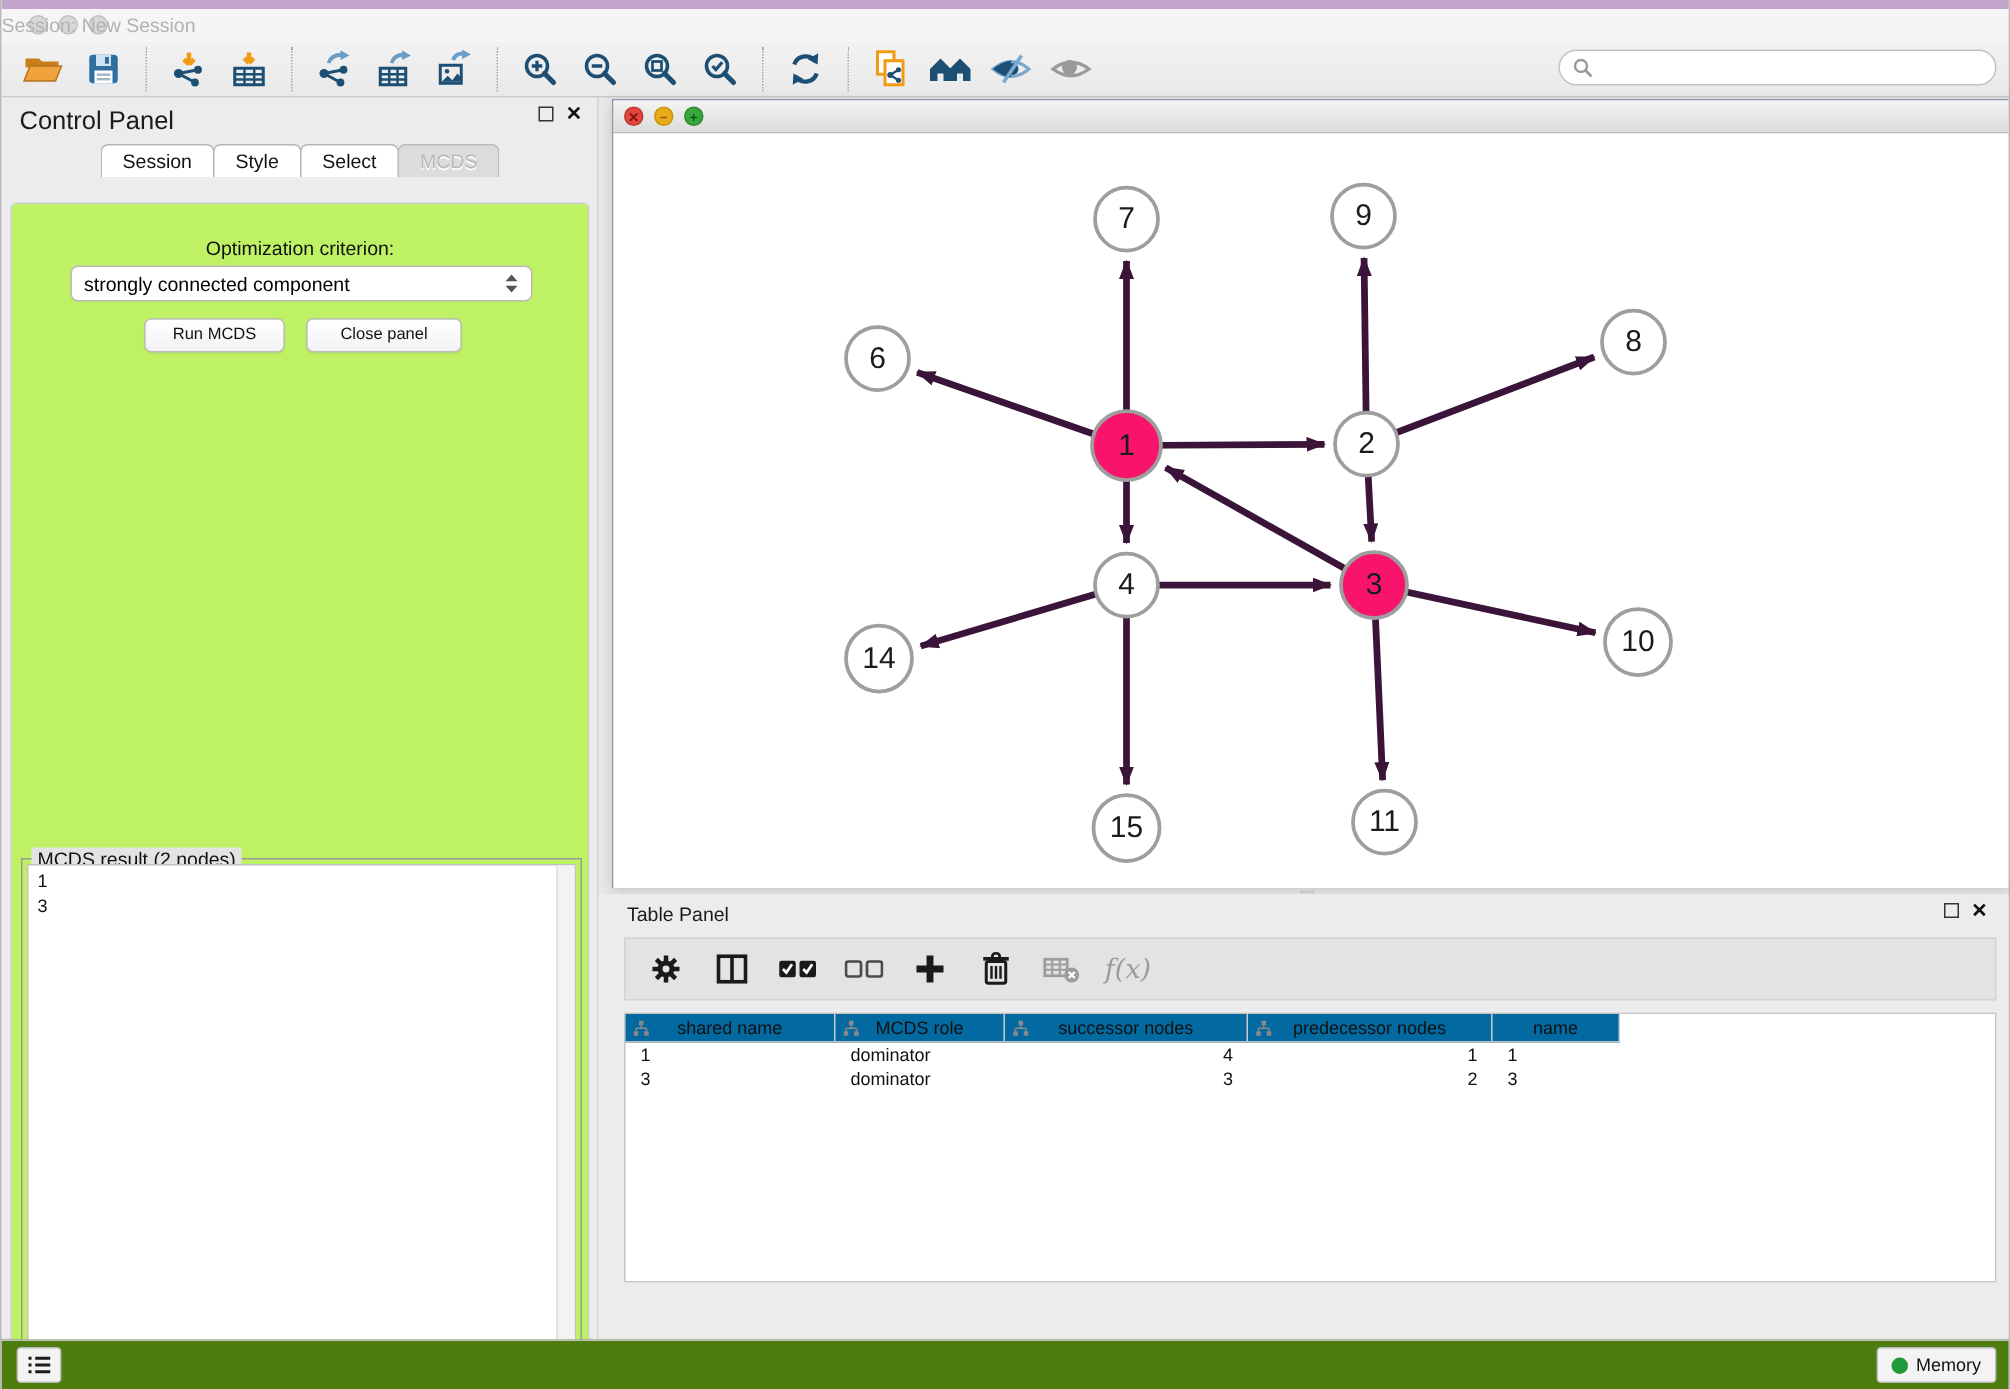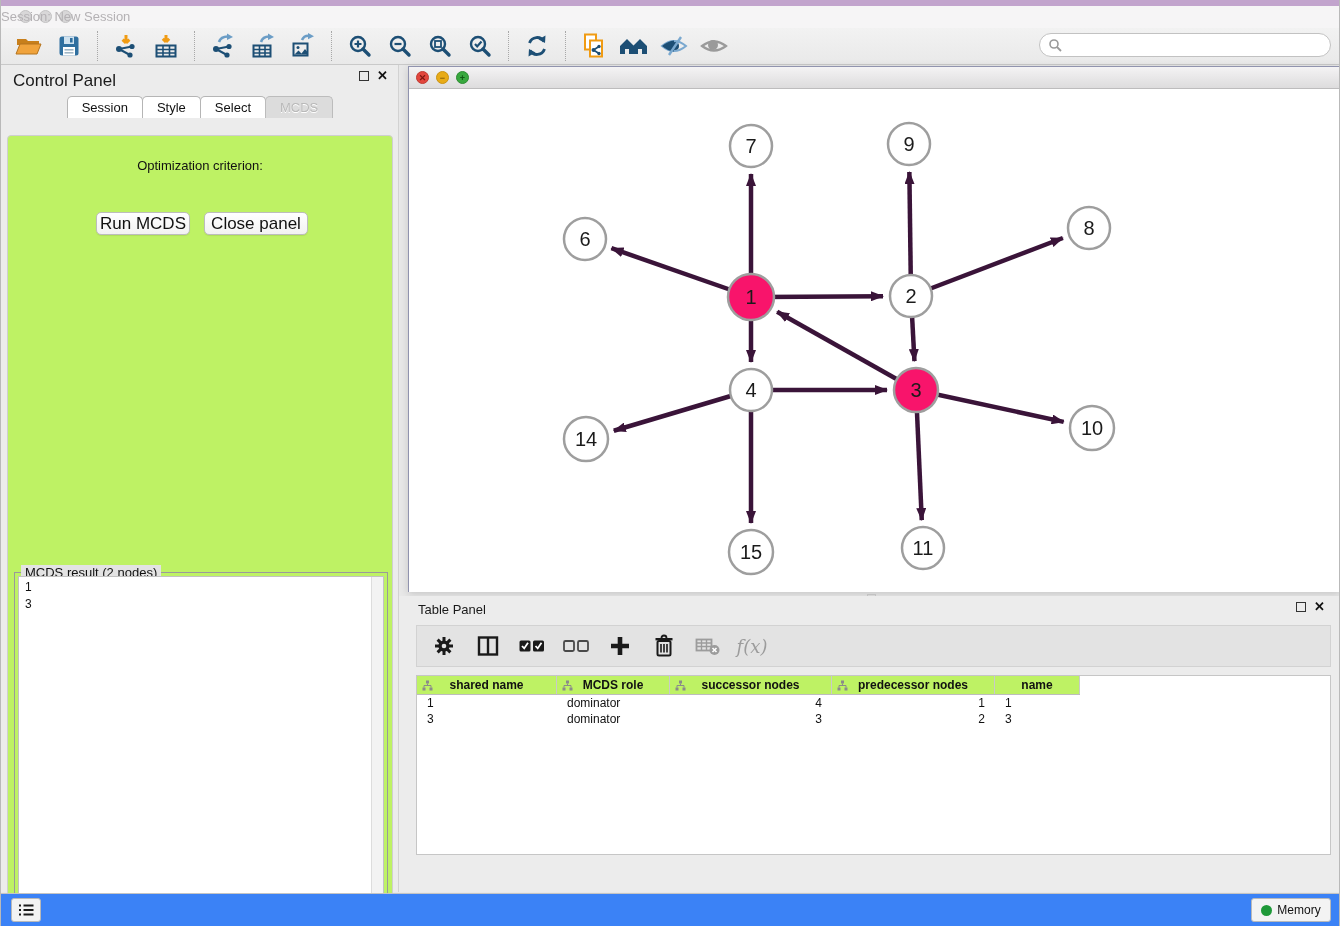--- a/index.html
+++ b/index.html
@@ -25,21 +25,21 @@
   .panel-icons { position:absolute; right:10px; top:6px; display:flex; gap:8px; align-items:center; }
   .float-ico { width:10px; height:10px; border:1.6px solid #333; }
   .close-ico { font-size:13px; font-weight:bold; color:#111; line-height:10px; }
   .cp-tabs { position:absolute; left:0; top:31px; width:100%; display:flex; justify-content:center; }
   .cp-tab { font-size:13px; padding:3px 14px; background:#fff; border:1px solid #b5b5b5; border-bottom:none; border-radius:5px 5px 0 0; margin-right:-1px; color:#111; }
   .cp-tab.active { background:#dcdcdc; color:#b9b9b9; text-shadow:0 1px 0 #fff; border-color:#bcbcbc; }
   .cp-body { position:absolute; left:6px; top:52px; width:386px; height:762px; background:#bef264; border:1px solid #cfcfcf; border-radius:4px;margin-top:18px; }
   .opt-label { position:absolute; left:0; width:100%; top:22px; text-align:center; font-size:13px; color:#111; }
   .dropdown { position:absolute; left:39px; top:41px; width:308px; height:24px; background:#fff; border:1px solid #b9b9b9; border-radius:5px; display:flex; align-items:center; padding:0 8px; font-size:13px; }
   .dropdown .dd-label { flex:1; }
-  .btn { position:absolute; height:23px; background:linear-gradient(#ffffff,#f2f2f2); border:1px solid #bdbdbd; border-radius:5px; font-size:17px; text-align:center; line-height:21px; color:#111; box-shadow:0 1px 1px rgba(0,0,0,.08); }
+  .btn { position:absolute; height:23px; background:linear-gradient(#ffffff,#f2f2f2); border:1px solid #bdbdbd; border-radius:5px; font-size:11px; text-align:center; line-height:21px; color:#111; box-shadow:0 1px 1px rgba(0,0,0,.08); }
   .fieldset { position:absolute; left:6px; top:429px; width:374px; height:376px; }
   .fs-border { position:absolute; left:0; top:7px; width:100%; height:369px; border:1px solid #9a9a9a; }
   .fs-legend { position:absolute; left:7px; top:0; background:#e3e3e3; padding:0 4px; font-size:13px; color:#111; }
   .fs-inner { position:absolute; left:4px; top:11px; width:366px; height:361px; background:#fff; border:1px solid #c2c2c2; }
   .fs-scroll { position:absolute; right:0; top:0; width:12px; height:100%; background:#f3f3f3; border-left:1px solid #ddd; }
   .fs-text { position:absolute; left:6px; top:2px; font-size:12px; color:#111; line-height:17px; white-space:pre-line; }
 
   
   .net-window { position:absolute; left:407px; top:66px; width:932px; height:526px; border:1px solid #9093ae; background:#fff; box-shadow:0 2px 8px rgba(0,0,0,.15); }
   .net-titlebar { position:relative; height:22px; background:linear-gradient(#f4f3f4,#dddcdd); border-bottom:1px solid #bdbcbd; }
@@ -52,33 +52,33 @@
   .grip { position:absolute; left:866px; top:594px; width:9px; height:7px; background:#d6d6d6; border:1px solid #c2c2c2; }
 
   
   .table-panel { position:absolute; left:398px; top:596px; width:942px; height:296px; background:#ececec; }
   .tp-head { position:relative; height:26px; }
   .tp-title { position:absolute; left:19px; top:6px; font-size:13px; color:#1a1a1a; }
   .tp-toolbar { position:absolute; left:17px; top:29px; width:915px; height:42px; background:#e3e3e3; border:1px solid #d2d2d2; display:flex; align-items:center; gap:14px; padding-left:12px; }
   .tp-btn { width:30px; height:30px; display:flex; align-items:center; justify-content:center; }
   .fx { font-family:"DejaVu Serif", serif; font-style:italic; font-size:18px; color:#9c9c9c; }
   .grid-table { position:absolute; left:17px; top:79px; width:915px; height:180px; background:#fff; border:1px solid #c6c6c6; }
-  .gt-header { display:flex; height:19px; background:#bef264; border-bottom:1px solid #bdbdbd; width:663px;font-weight:bold; }
+  .gt-header { display:flex; height:19px; background:#0369a1; border-bottom:1px solid #bdbdbd; width:663px; }
   .gt-hcell { position:relative; border-right:1px solid #c9c9c9; font-size:12px; color:#111; text-align:center; line-height:18px; }
   .tree-ico { position:absolute; left:5px; top:4px; }
   .gt-row { display:flex; height:16px; font-size:12px; color:#111; }
   .gt-cell { padding:0 10px; line-height:16px; overflow:hidden; }
   .tp-tabs { position:absolute; left:0; top:268px; width:100%; display:flex; justify-content:center; }
   .tp-tab { font-size:13px; font-weight:bold; padding:3px 14px; background:#fff; border:1px solid #b9b9b9; margin-right:-1px; color:#222; }
   .tp-tab:first-child { border-radius:6px 0 0 6px; }
   .tp-tab:last-child { border-radius:0 6px 6px 0; }
   .tp-tab.active { background:#d8d8d8; color:#b2b2b2; text-shadow:0 1px 0 #f4f4f4; }
 
   
-  .statusbar { position:absolute; left:0; top:893px; width:1340px; height:33px; background:#3b82f6; border-top:1px solid #c4c4c4; }
+  .statusbar { position:absolute; left:0; top:893px; width:1340px; height:33px; background:#4d7c0f; border-top:1px solid #c4c4c4; }
   .sb-btn { position:absolute; top:4px; height:24px; background:#f3f3f3; border:1px solid #b9b9b9; border-radius:3px; display:flex; align-items:center; justify-content:center; gap:5px; font-size:12px; color:#111; }
   .mem-dot { width:11px; height:11px; border-radius:50%; }
 </style>
 </head>
 <body>
 
 <div class="desktop-strip"></div>
 <div class="titlebar">
   <span class="traffic-gray" style="left:18px"></span>
   <span class="traffic-gray" style="left:38px"></span>
@@ -247,20 +247,27 @@
     </span>
   </div>
   <div class="cp-tabs">
     <span class="cp-tab">Session</span>
     <span class="cp-tab">Style</span>
     <span class="cp-tab">Select</span>
     <span class="cp-tab active">MCDS</span>
   </div>
   <div class="cp-body">
     <div class="opt-label">Optimization criterion:</div>
+    <div class="dropdown">
+      <span class="dd-label">strongly connected component</span>
+      <svg width="10" height="14" viewBox="0 0 10 14">
+        <path d="M5 1 L9 5.5 H1 z" fill="#555"></path>
+        <path d="M5 13 L1 8.5 H9 z" fill="#555"></path>
+      </svg>
+    </div>
     <div class="btn" style="left:88px; top:76px; width:94px;">Run MCDS</div>
     <div class="btn" style="left:196px; top:76px; width:104px;">Close panel</div>
     <div class="fieldset">
       <div class="fs-border"></div>
       <div class="fs-legend">MCDS result (2 nodes)</div>
       <div class="fs-inner">
         <div class="fs-text">1
 3</div>
         <div class="fs-scroll"></div>
       </div>

